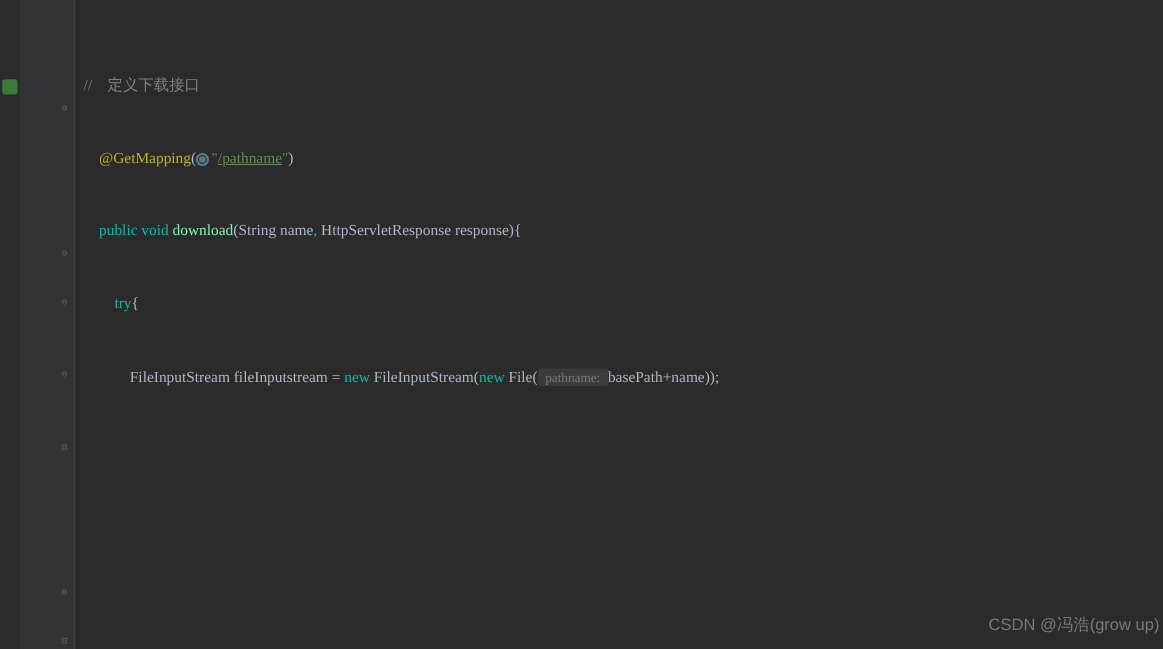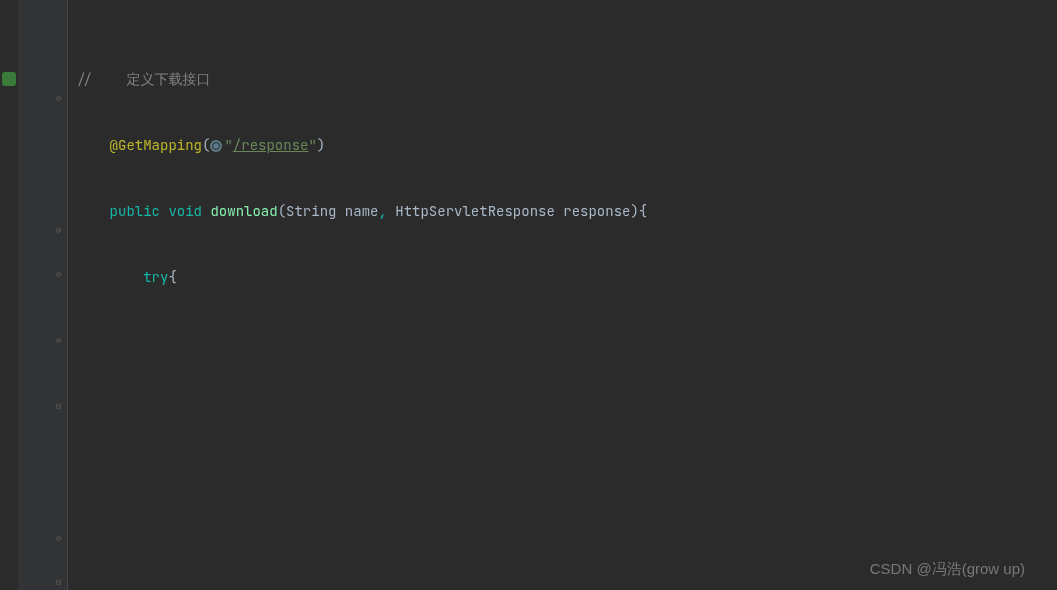--- a/index.html
+++ b/index.html
@@ -39,20 +39,21 @@
       width: 9px; height: 9px;
       color: #606060;
       font-size: 9px;
       line-height: 9px;
     }
     .code {
       flex: 1;
       padding-left: 8px;
       white-space: pre;
       position: relative;
+      font-family: Liberation Serif, serif;
     }
     .line { height: 22px; position: relative; }
     .cmt { color: #808080; }
     .kw { color: #14b8a6; }
     .ann { color: #bbb529; margin-top: 26px; }
     .str { color: #6a8759; }
     .strlink { color: #6a8759; text-decoration: underline; }
     .fn { color: #86efac; }
     .param-hint { background: #3b3b3b; color: #787878; padding: 1px 4px; border-radius: 3px; font-size: 12px; }
     .globe-icon {
@@ -60,21 +61,21 @@
       background: #5a7a8a; border-radius: 50%;
       vertical-align: middle; margin-right: 2px;
       position: relative;
     }
     .globe-icon::after {
       content: ''; position: absolute; inset: 2px;
       border: 1px solid #2b2b2b; border-radius: 50%;
     }
     .watermark {
       position: absolute;
-      right: 32px; bottom: 10px;
+      right: 3px; bottom: 10px;
       color: #aaa; opacity: 0.6;
       font-family: sans-serif;
       font-size: 15px;
     }
   </style>
 </head>
 <body>
 
 <div class="editor">
   <div class="sidebar-icons">
@@ -84,23 +85,24 @@
     <div class="fold-icon" style="top:94px;">⊖</div>
     <div class="fold-icon" style="top:226px;">⊖</div>
     <div class="fold-icon" style="top:270px;">⊖</div>
     <div class="fold-icon" style="top:336px;">⊖</div>
     <div class="fold-icon" style="top:402px;">⊟</div>
     <div class="fold-icon" style="top:534px;">⊖</div>
     <div class="fold-icon" style="top:578px;">⊟</div>
   </div>
   <div class="code">
     <div class="line" style="margin-top:24px;"><span class="cmt">//    定义下载接口</span></div>
-    <div class="line">    <span class="ann">@GetMapping</span><span>(</span><span class="globe-icon"></span><span class="str">"</span><span class="strlink">/response</span><span class="str">"</span><span>)</span></div>
+    <div class="line">    <span class="ann">@GetMapping</span><span>(</span><span class="globe-icon"></span><span class="str">"</span><span class="strlink">/pathname</span><span class="str">"</span><span>)</span></div>
     <div class="line">    <span class="kw">public</span> <span class="kw">void</span> <span class="fn">download</span><span>(String name</span><span class="kw">,</span><span> HttpServletResponse response){</span></div>
     <div class="line">        <span class="kw">try</span><span>{</span></div>
+    <div class="line"><span>            FileInputStream fileInputstream = </span><span class="kw">new</span><span> FileInputStream(</span><span class="kw">new</span><span> File(</span><span class="param-hint"> pathname: </span><span>basePath+name));</span></div>
     
     
     
     
     
     
     
     
     
     

